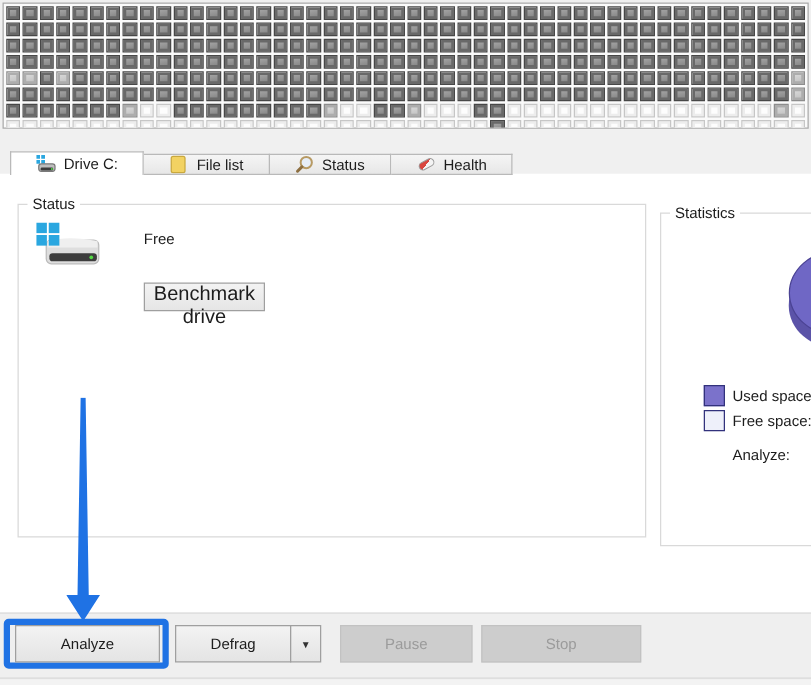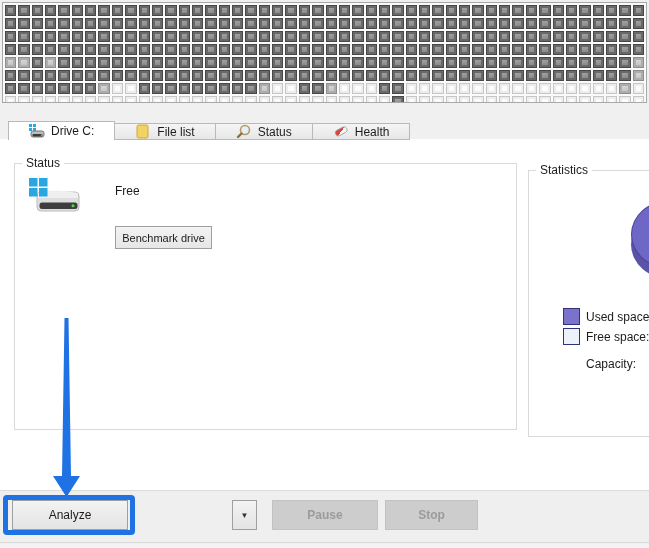--- a/index.html
+++ b/index.html
@@ -60,21 +60,21 @@
   #status-box { left: 14px; top: 24px; width: 503px; height: 267px; }
   #props-box  { left: 528px; top: 31px; width: 158px; height: 267px; }
 
   .hdd-icon { position: absolute; left: 14px; top: 14px; }
   .status-ready { position: absolute; left: 100px; top: 20px; }
   .status-health { position: absolute; left: 100px; top: 42px; }
   .good { font-weight: bold; color: var(--good, #17c317); }
   .benchmark-btn {
     position: absolute; left: 100px; top: 62px; width: 97px; height: 23px;
     background: linear-gradient(#f3f3f3,#e6e6e6); border: 1px solid #9f9f9f;
-    font-family: "Liberation Sans", sans-serif; font-size: 11px; color:#1c1c1c;
+    font-family: "Liberation Sans", sans-serif; font-size: 16px; color:#1c1c1c;
   }
 
   
   .pie-base { position: absolute; left: 102px; top: 39px; width: 79px; height: 69px;
               border-radius: 50%; background: var(--pie-dark, #5b53a8); }
   .pie-top  { position: absolute; left: 102px; top: 29px; width: 79px; height: 69px;
               border-radius: 50%; background: var(--pie, #6f67c5); border: 1px solid #4b4394; }
   .legend-row { position: absolute; left: 34px; display: flex; align-items: center; gap: 6px; }
   .swatch { width: 17px; height: 17px; border: 1px solid #32327c; flex: none; }
   .swatch-used { background: var(--used, #7b72cb); }
@@ -88,26 +88,26 @@
     z-index: 2;
   }
   .footer-strip { position: absolute; left: 0; top: 544px; width: 649px; height: 4px; background: #f3f3f3; }
 
   .btn {
     position: absolute; top: 500px; height: 30px; z-index: 5;
     background: linear-gradient(#f3f3f3,#e4e4e4); border: 1px solid #9f9f9f;
     font-family: "Liberation Sans", sans-serif; font-size: 12px; color:#1c1c1c;
     text-align: center;
   }
-  .btn.disabled { background: #cdcdcd; border: 1px solid #c2c2c2; color: #9b9b9b; font-weight: bold; }
+  .btn.disabled { background: #cdcdcd; border: 1px solid #c2c2c2; color: #9b9b9b; }
   #analyze-btn { left: 12px;  width: 116px; }
   #defrag-btn  { left: 140px; width: 93px; }
   #defrag-dd   { left: 232px; width: 25px; font-size: 8px; color:#333; }
   #pause-btn   { left: 272px; width: 106px; }
-  #stop-btn    { left: 385px; width: 93px; }
+  #stop-btn    { left: 385px; width: 128px; }
 
   .highlight-rect {
     position: absolute; left: 3px; top: 495px; width: 132px; height: 40px;
     border: 5px solid var(--accent, #1f72e4); border-radius: 4px; z-index: 4;
   }
 
   .blue-arrow {
     position: absolute; left: 49px; top: 318px; width: 35px; height: 180px;
     background: var(--accent, #1f72e4); z-index: 6;
     clip-path: polygon(15.5px 0, 19.5px 0, 22px 158px, 31px 158px, 17.5px 179px, 4px 158px, 13px 158px);
@@ -580,29 +580,30 @@
       <div class="pie-base"></div>
       <div class="pie-top"></div>
       <div class="legend-row" style="top:137px;">
         <span class="swatch swatch-used"></span>
         <span>Used space:</span>
       </div>
       <div class="legend-row" style="top:157px;">
         <span class="swatch swatch-free"></span>
         <span>Free space:</span>
       </div>
-      <div class="capacity-label">Capacity:</div>
+      <div class="capacity-label">Analyze:</div>
     </div>
 
   </div>
 
   <div class="bottombar"></div>
   <div class="footer-strip"></div>
 
   <div class="highlight-rect"></div>
   <button class="btn" id="analyze-btn">Analyze</button>
+  <button class="btn" id="defrag-btn">Defrag</button>
   <button class="btn" id="defrag-dd"><span>▼</span></button>
   <button class="btn disabled" id="pause-btn">Pause</button>
   <button class="btn disabled" id="stop-btn">Stop</button>
 
   <div class="blue-arrow"></div>
 
 </div>
 
 </body></html>

